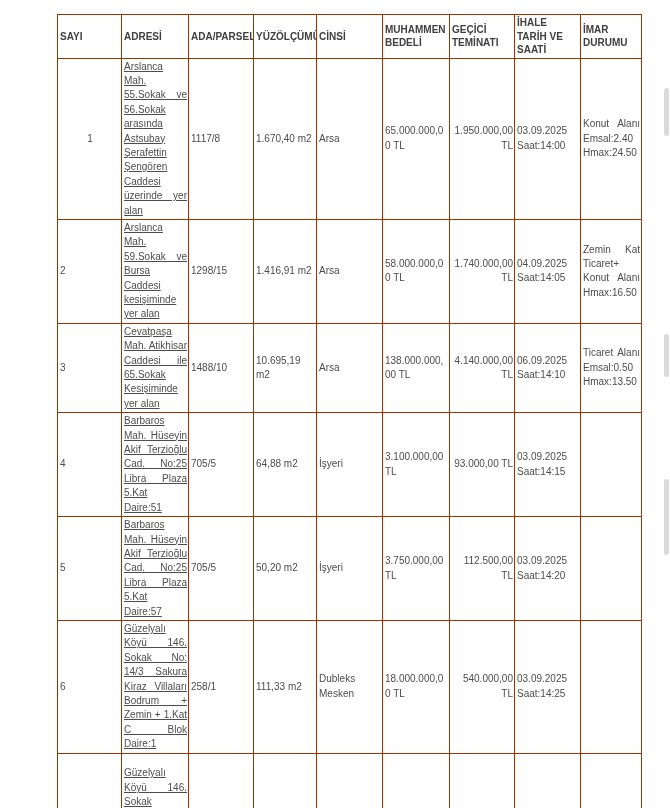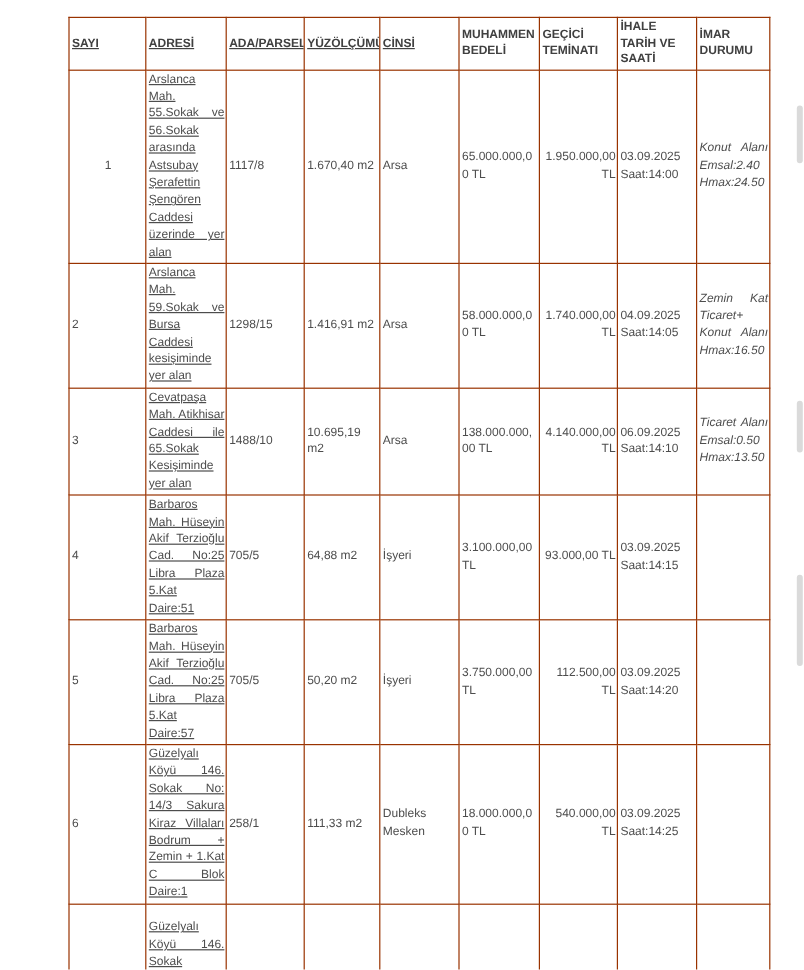--- a/index.html
+++ b/index.html
@@ -42,30 +42,30 @@
   table.auction thead tr { height: 43px; }
   table.auction td {
     font-size: 10px;
     color: #4d4d4d;
     padding: 1px 1px 1px 2px;
     line-height: 14.4px;
     overflow-wrap: break-word;
     word-wrap: break-word;
   }
   
-  th.nowrap { white-space: nowrap; text-decoration: underline; }
+  th.nowrap { white-space: nowrap; }
   th.col-ihale_tarih_ve_saati { text-align: justify; }
   
   td.col-adresi {
     vertical-align: top;
     text-align: justify;
     padding-top: 2px;
     text-decoration: underline;
   }
-  td.col-imar_durumu { text-align: justify; font-style: italic; }
+  td.col-imar_durumu { text-align: justify; }
   td.col-gecici_teminati { font-size: 9.5px; text-align: right; }
   
   tbody tr:nth-child(1) { height: 145px; }
   tbody tr:nth-child(2) { height: 89px; }
   tbody tr:nth-child(3) { height: 89px; }
   tbody tr:nth-child(4) { height: 89px; }
   tbody tr:nth-child(5) { height: 89px; }
   tbody tr:nth-child(6) { height: 131px; }
   tbody tr:nth-child(7) { height: 142px; }
   

